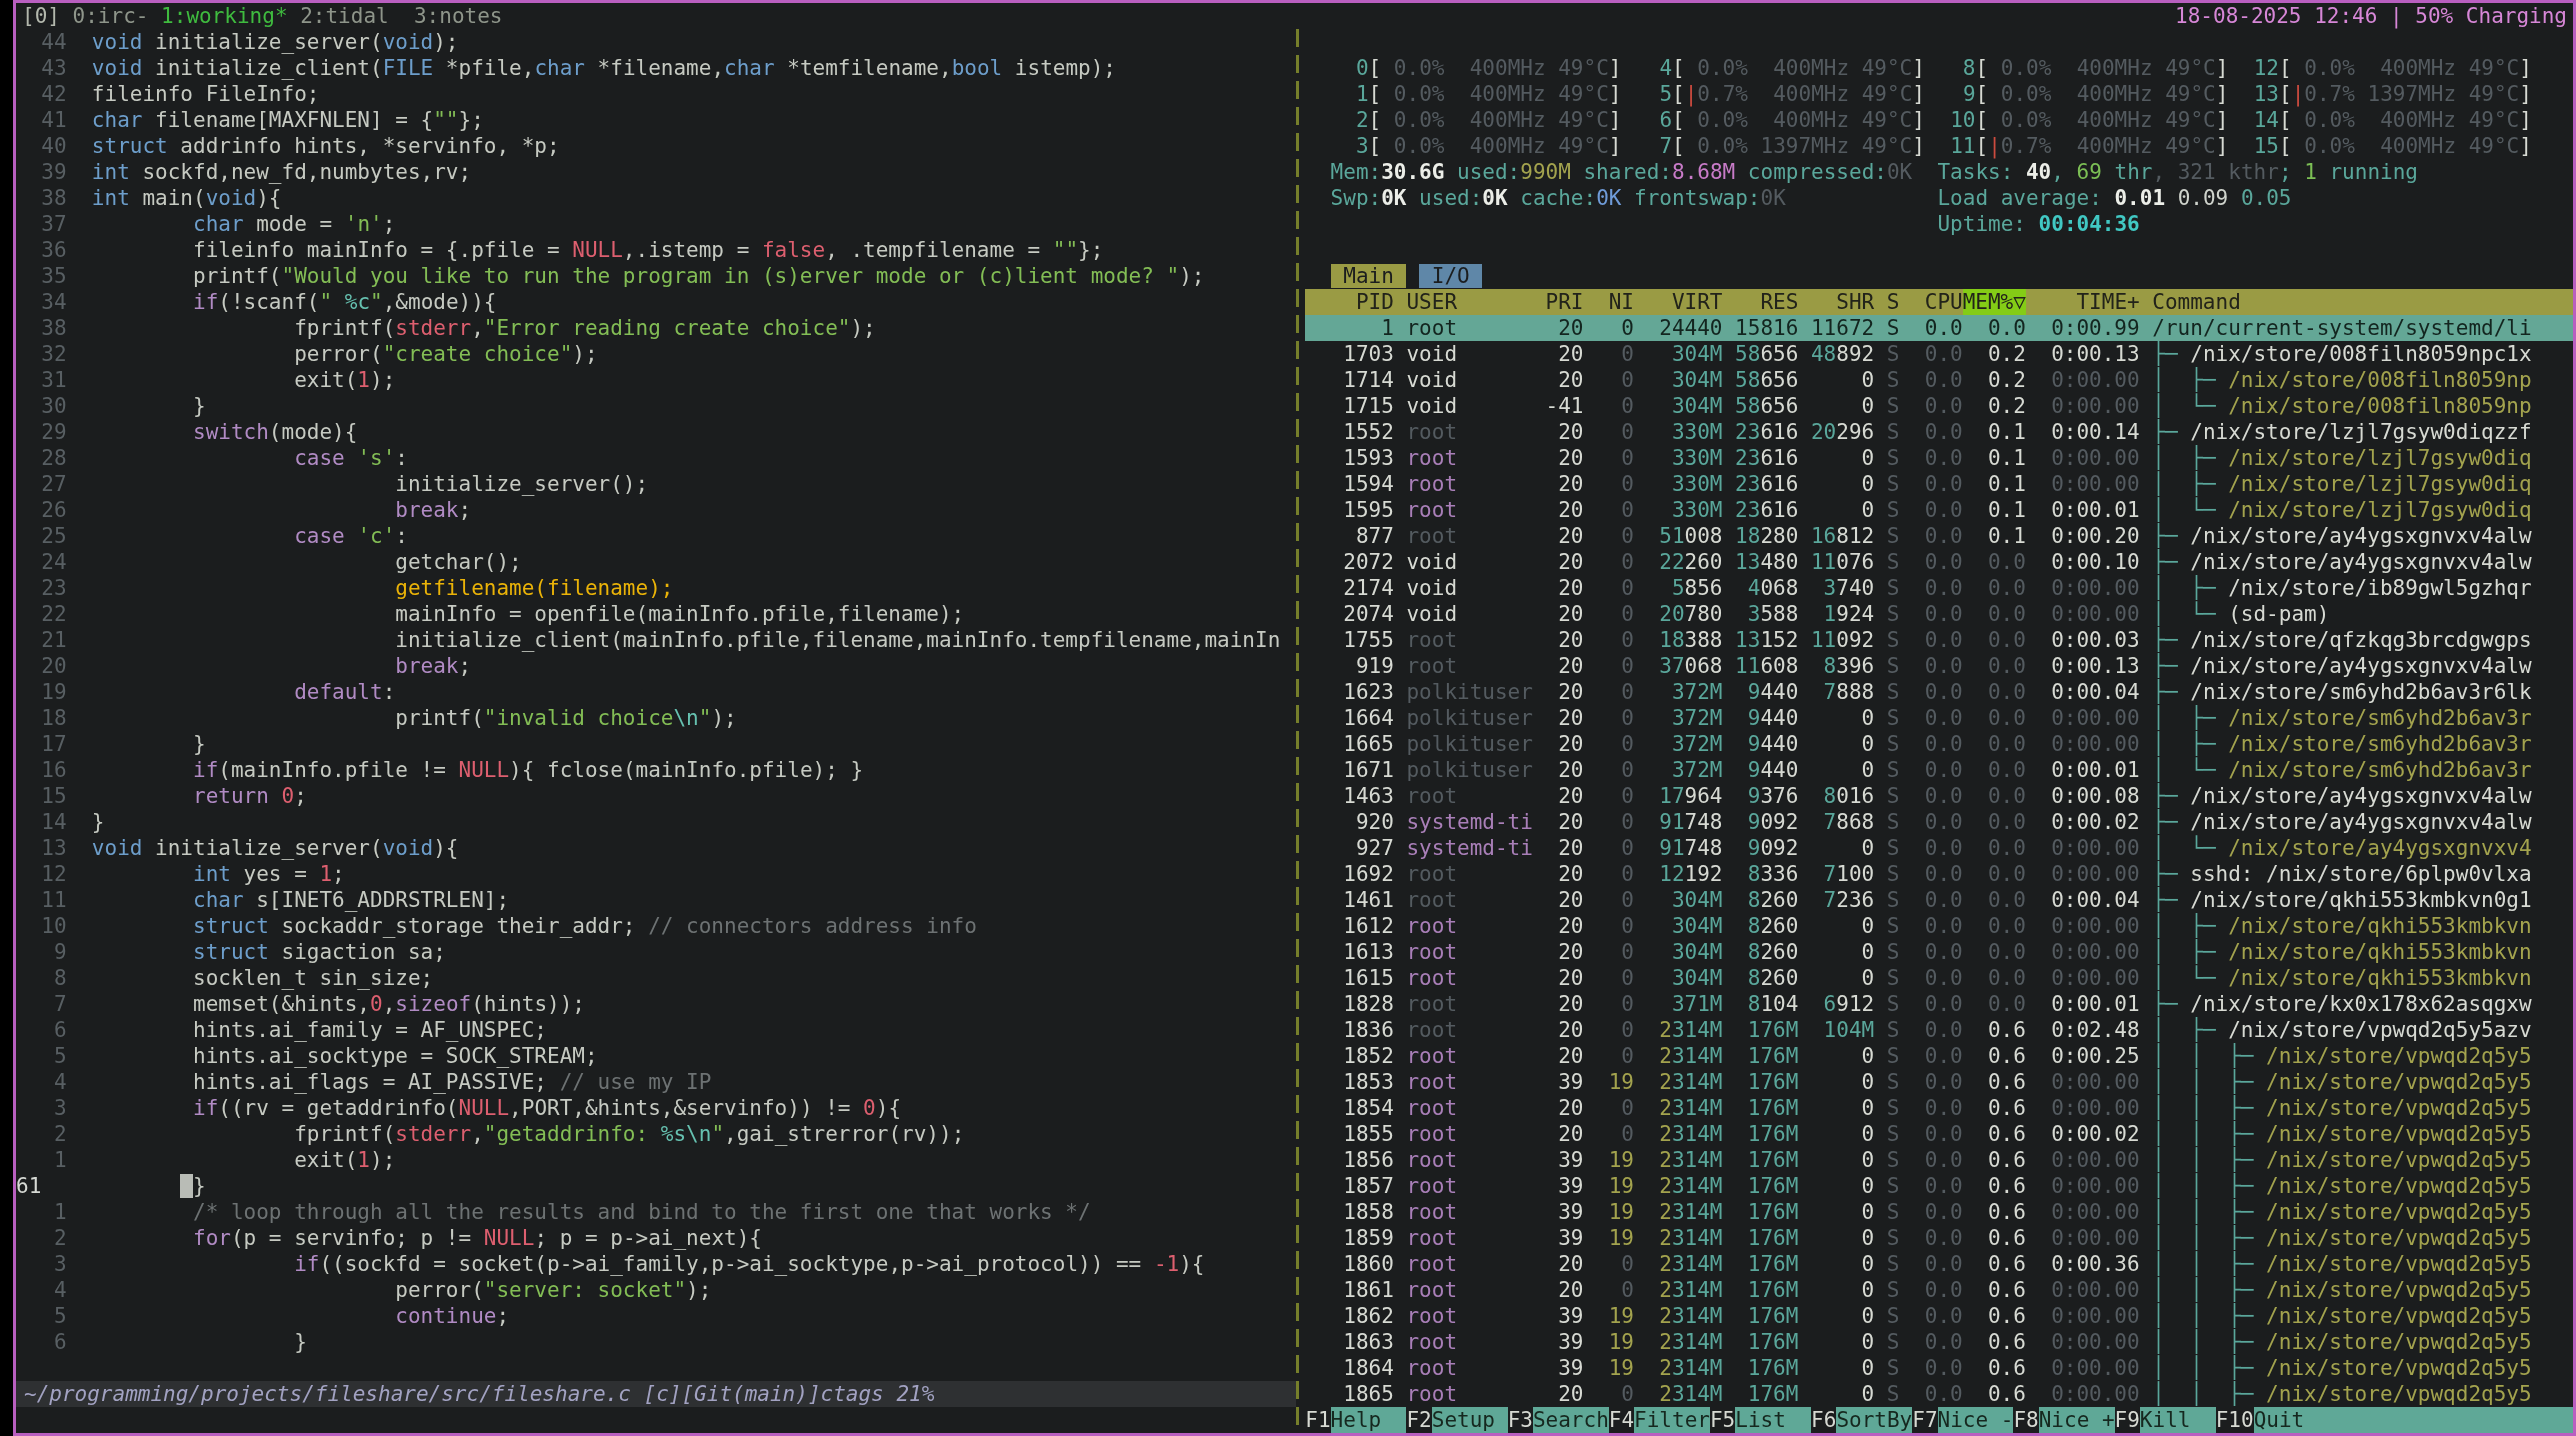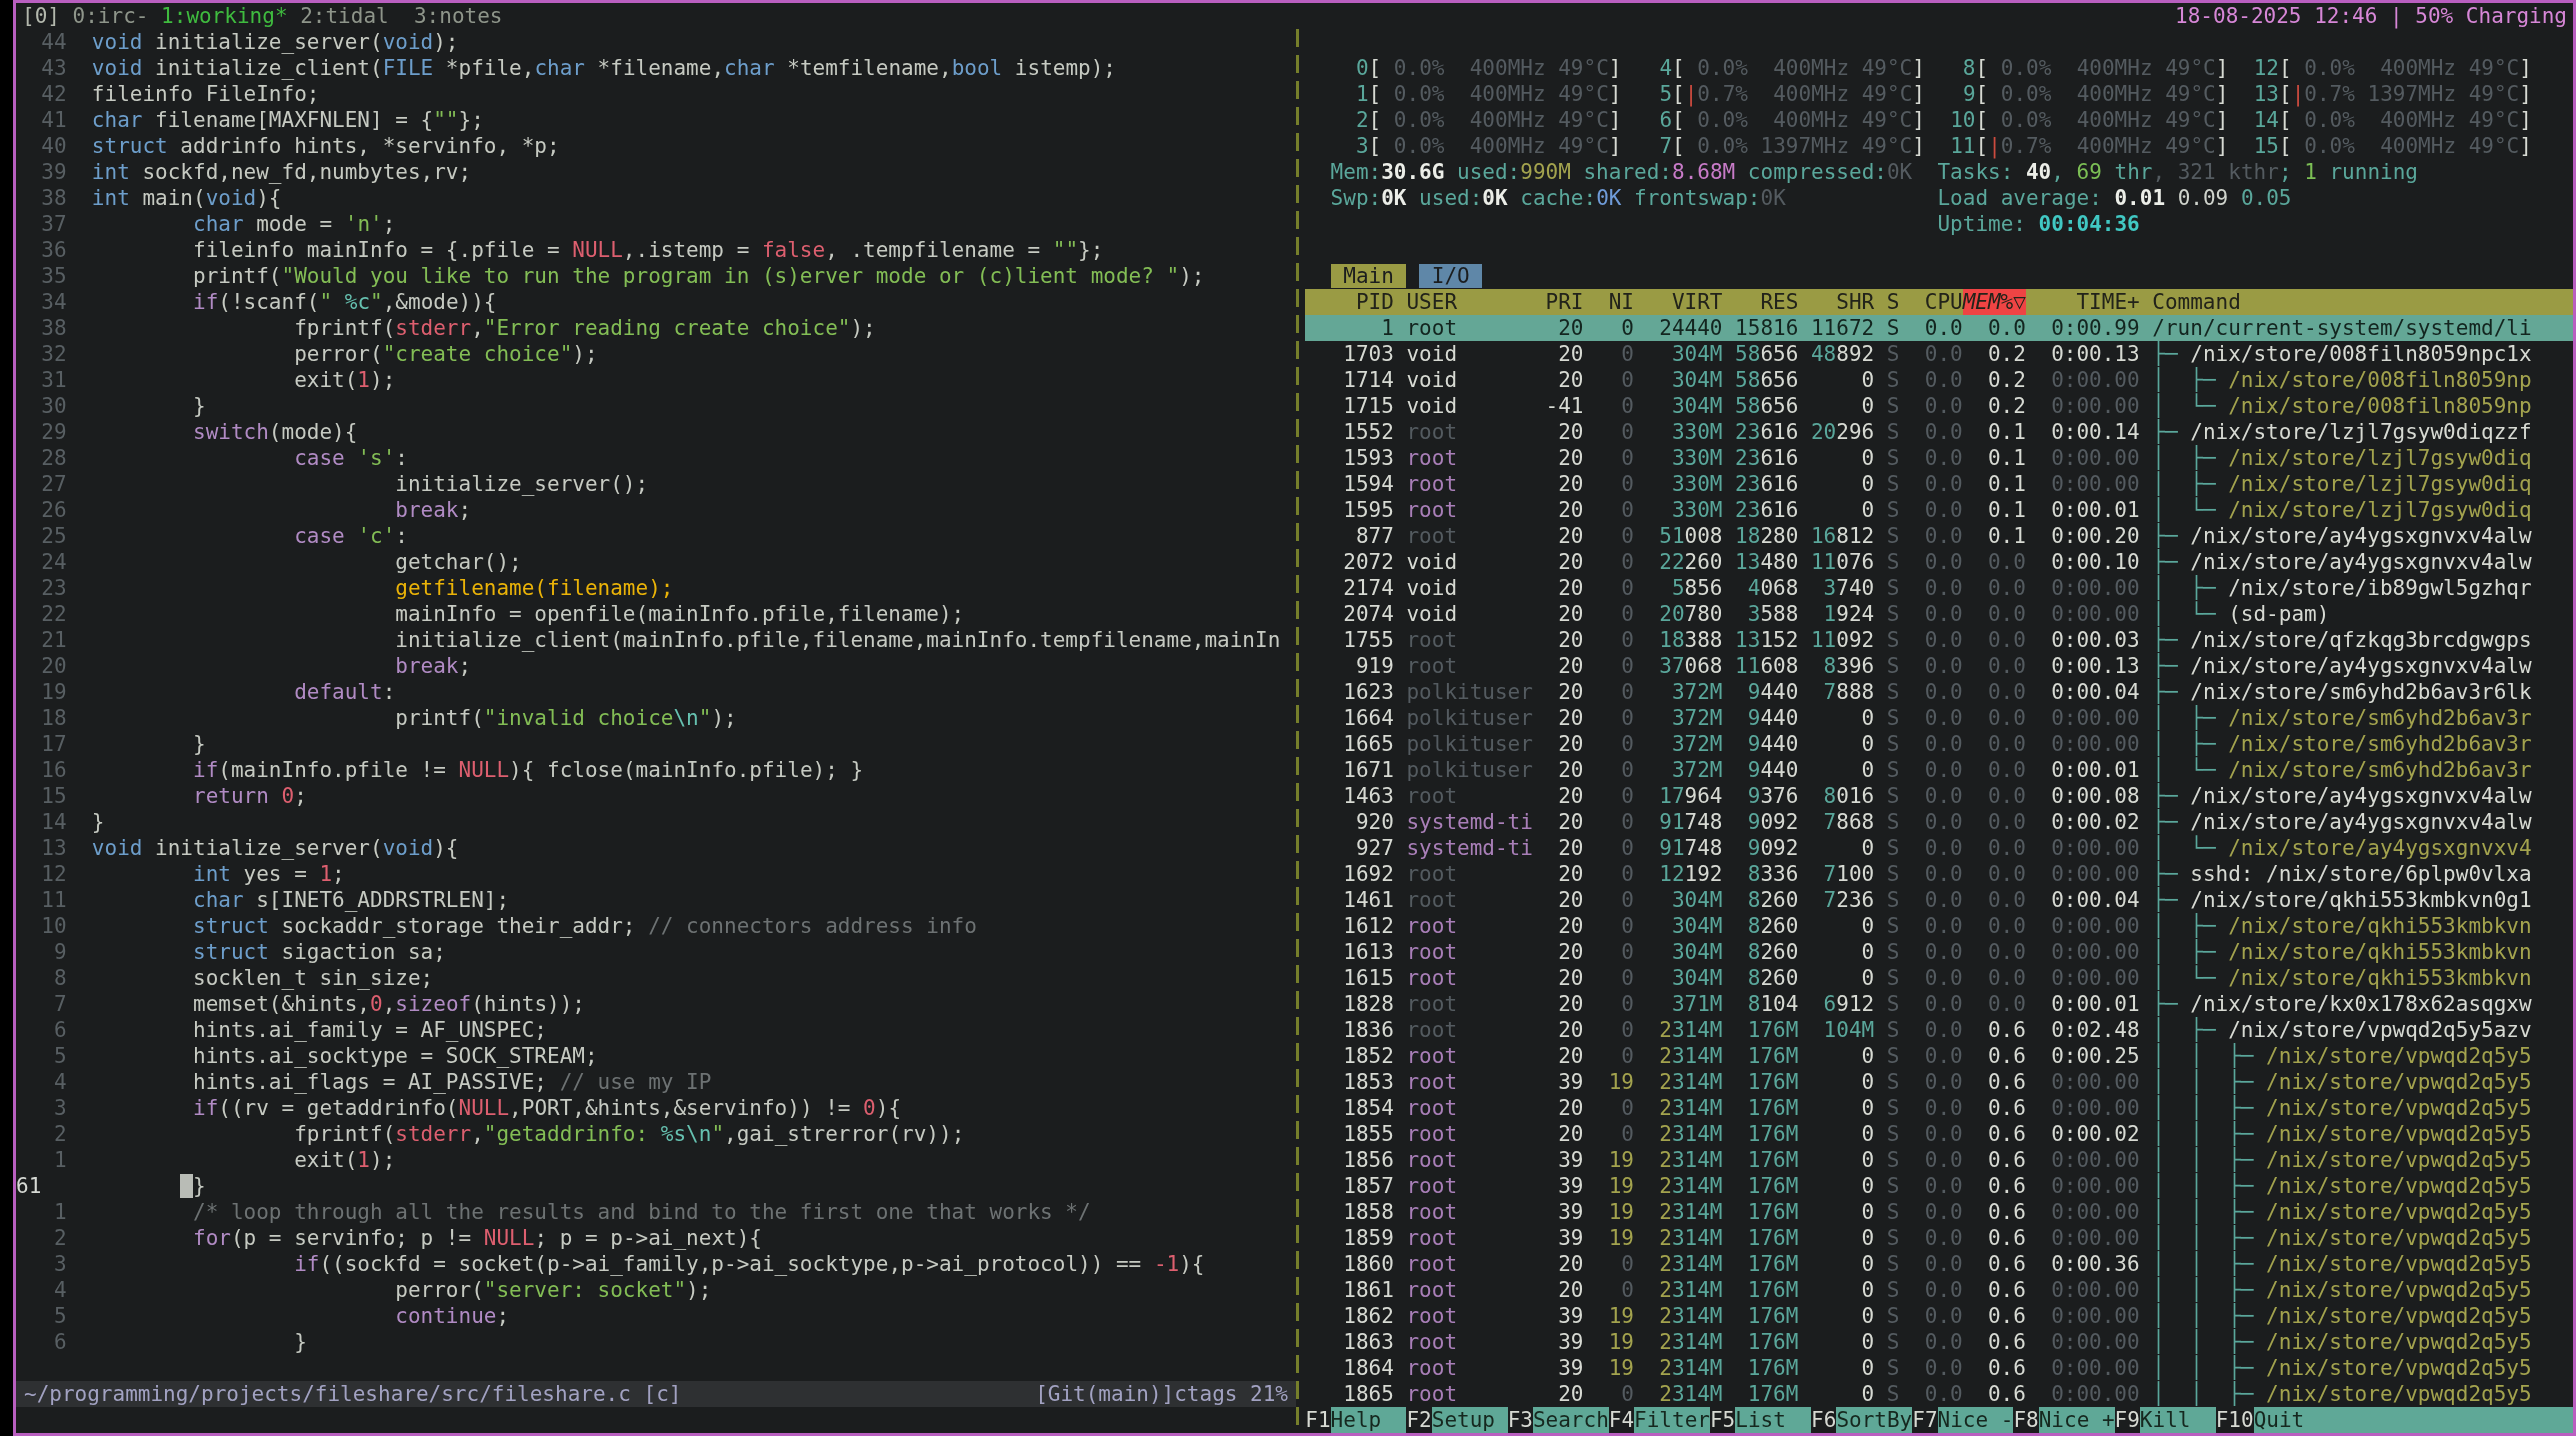--- a/index.html
+++ b/index.html
@@ -12,34 +12,34 @@
   
   #tmuxbar { height:26px; display:flex; justify-content:space-between; padding:0 6px; white-space:pre; }
   
   #panes { flex:1; display:flex; min-height:0; }
   #editor { width:1280px; display:flex; flex-direction:column; min-width:0; overflow:hidden; }
   #code { flex:1; overflow:hidden; }
   .cline { height:26px; white-space:pre; }
   .gut { display:inline-block; width:6ch; color:#585f63; white-space:pre; }
   .gut.cur { color:#d6d9d4; }
   .cursorblk { display:inline-block; width:1ch; height:24px; background:#b9bcb6; vertical-align:text-bottom; }
-  #estatus { height:26px; background:#2e3032; color:#a2a2c2; display:flex; justify-content:space-between; padding:0 8px; white-space:pre; }
+  #estatus { height:26px; background:#2e3032; color:#a2a2c2; display:flex; padding:0 8px; white-space:pre;font-style:italic; }
   #cmdline { height:26px; }
   #divider { width:3px; background:repeating-linear-gradient(180deg,#767f2b 0 18px,#1b1d1e 18px 26px); }
   
   #htop { flex:1; display:flex; flex-direction:column; padding-left:0.5ch; min-width:0; overflow:hidden; }
   .hrow { height:26px; white-space:pre; position:relative; }
   .abs50 { position:absolute; left:50ch; top:0; white-space:pre; }
   .abs2  { position:absolute; left:2ch; top:0; white-space:pre; }
   .tabbar { padding-left:2ch; }
   .tab-active { background:#9a9b44; color:#1b1d1e; }
   .tab-io { background:#5f87a8; color:#1b1d1e; margin-left:1ch; }
   #ptable-header { background:#9a9b44; color:#22231a; display:flex; }
   #ptable-header span { white-space:pre; }
-  .sortcol { background:#ef4444;font-style:italic; }
+  .sortcol { background:#84cc16; }
   .prow { display:flex; white-space:pre; height:26px; }
   .prow span { white-space:pre; flex:none; }
   .prow.sel { background:#64a796; }
   .prow.sel span { color:#13251f !important; }
   .cell-r { display:inline-block; text-align:right; }
   .cmdcell { flex:1 1 auto !important; overflow:hidden; }
   #fbar { display:flex; margin-top:auto; height:26px; white-space:pre; }
   .fkey { color:#d7dad3; }
   .flab { background:#5fa897; color:#16281f; }
   .flab.fill { flex:1; }

